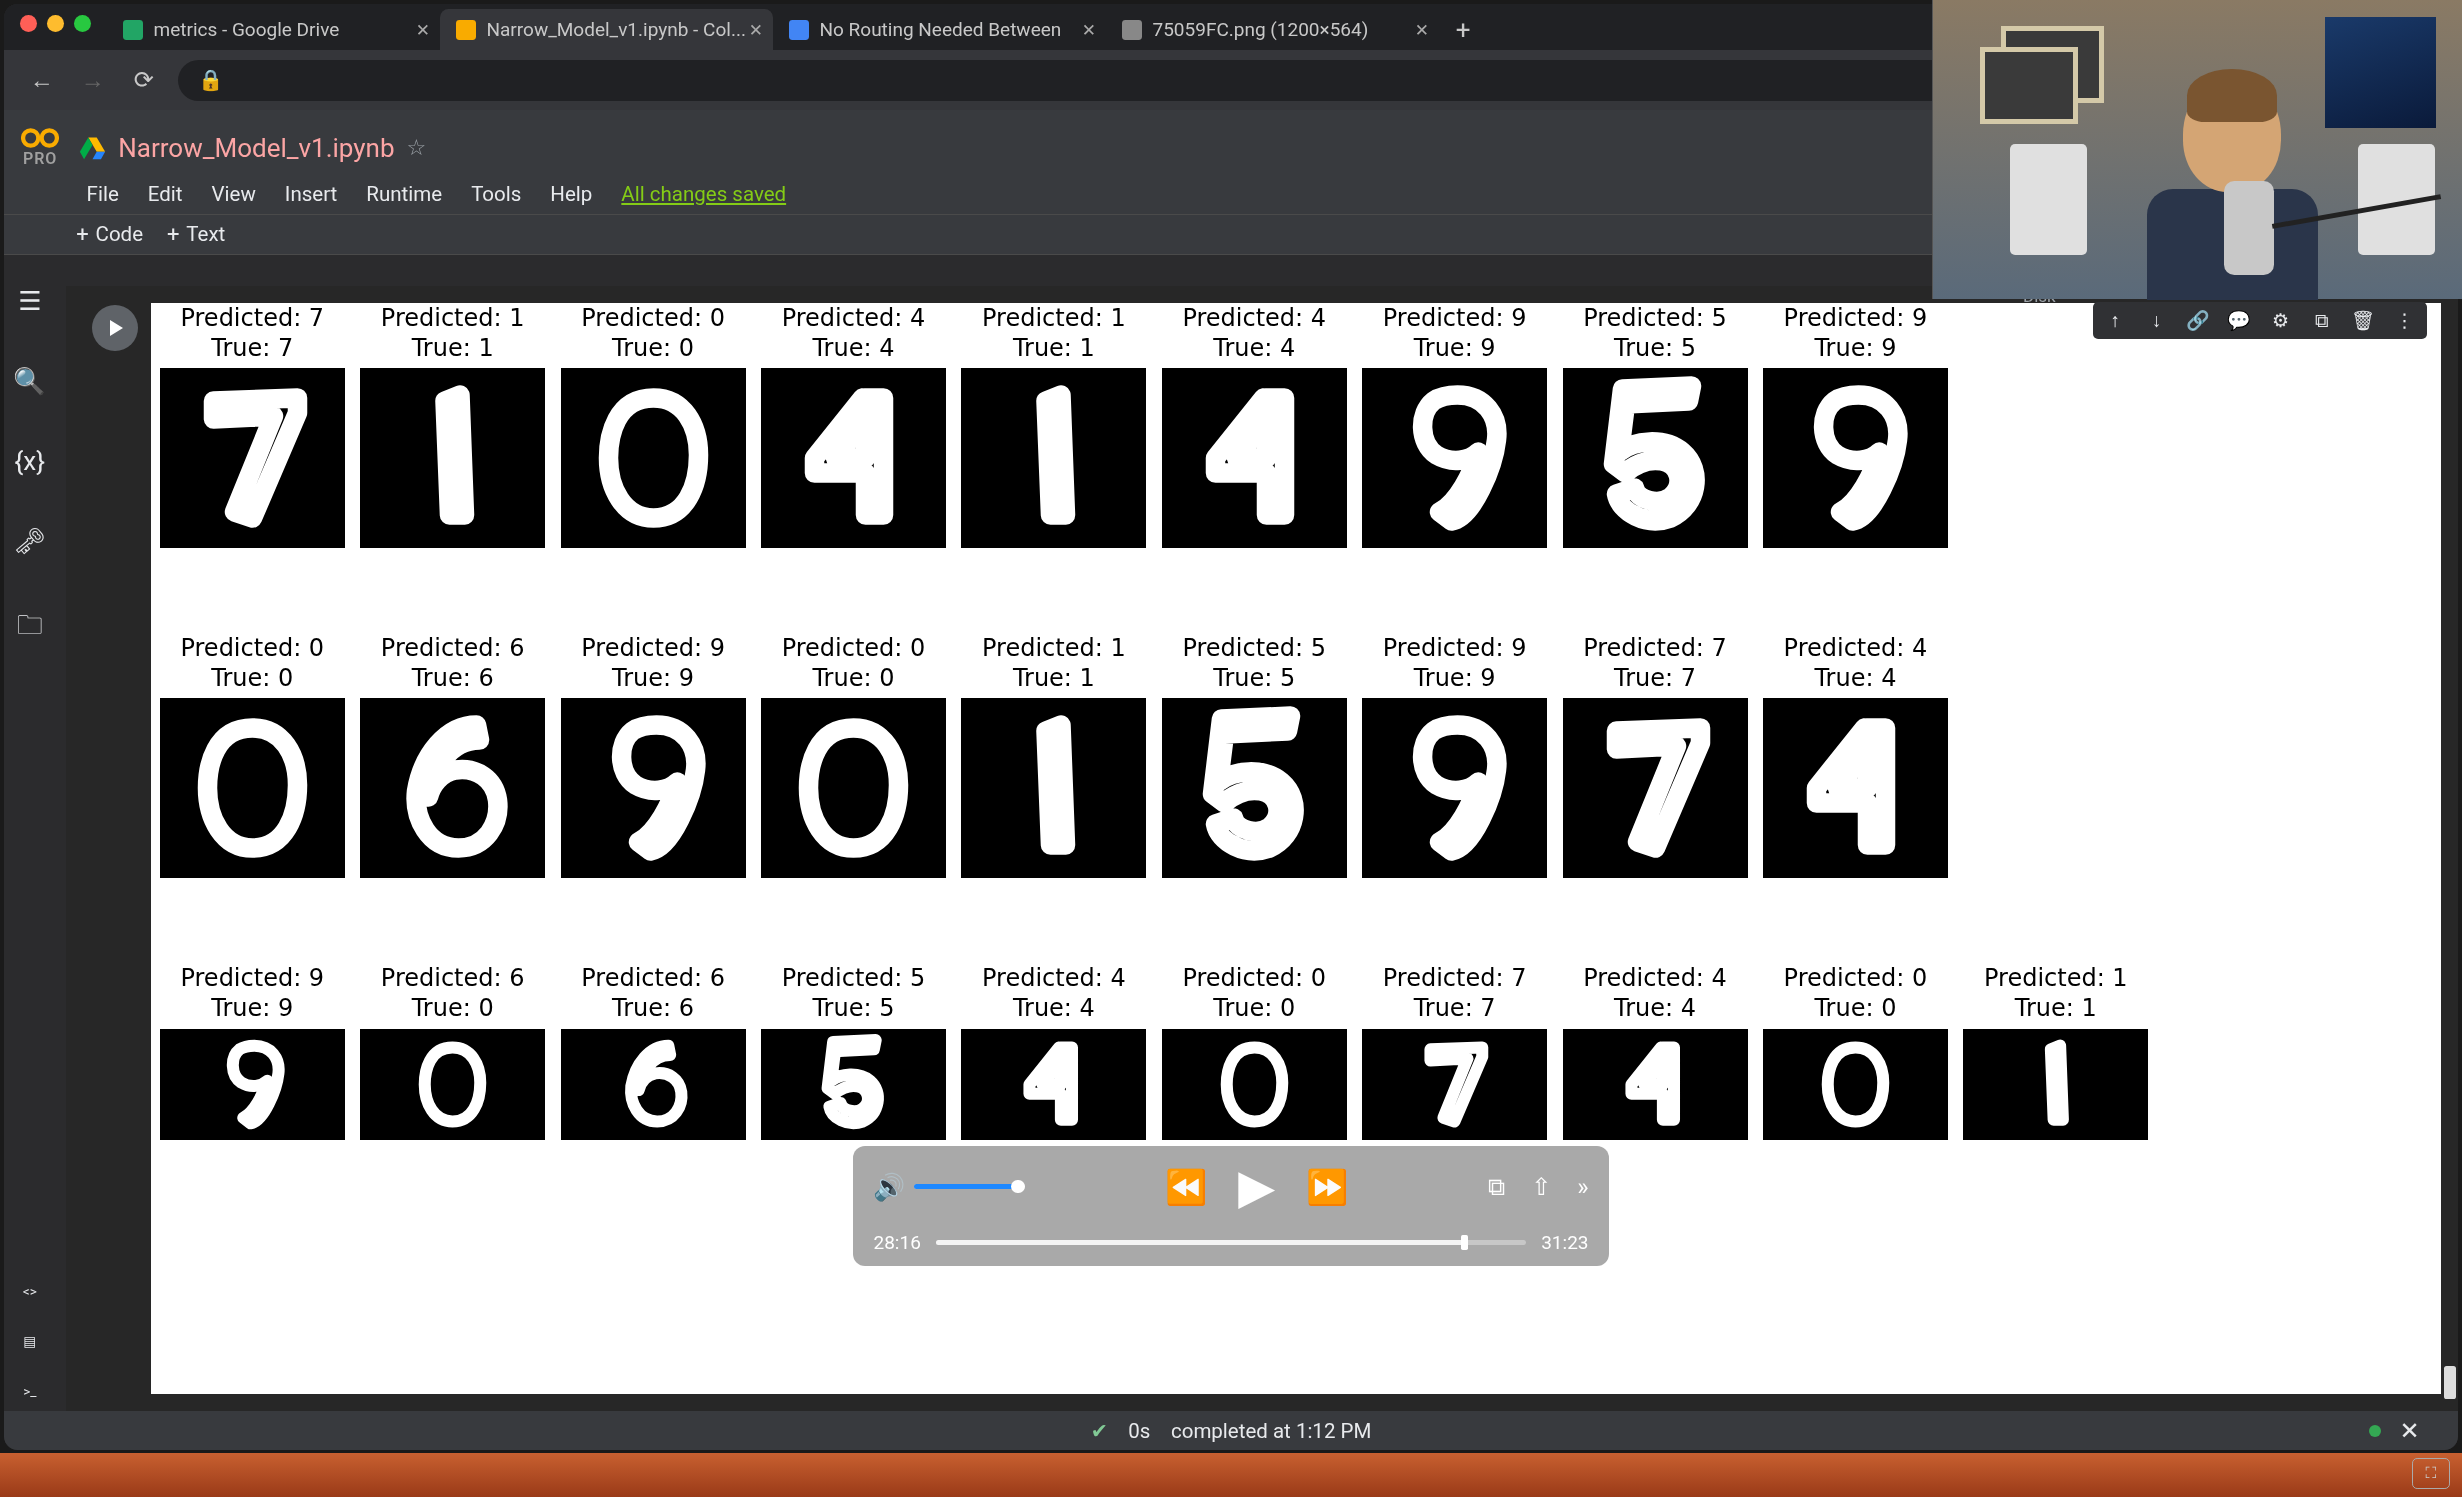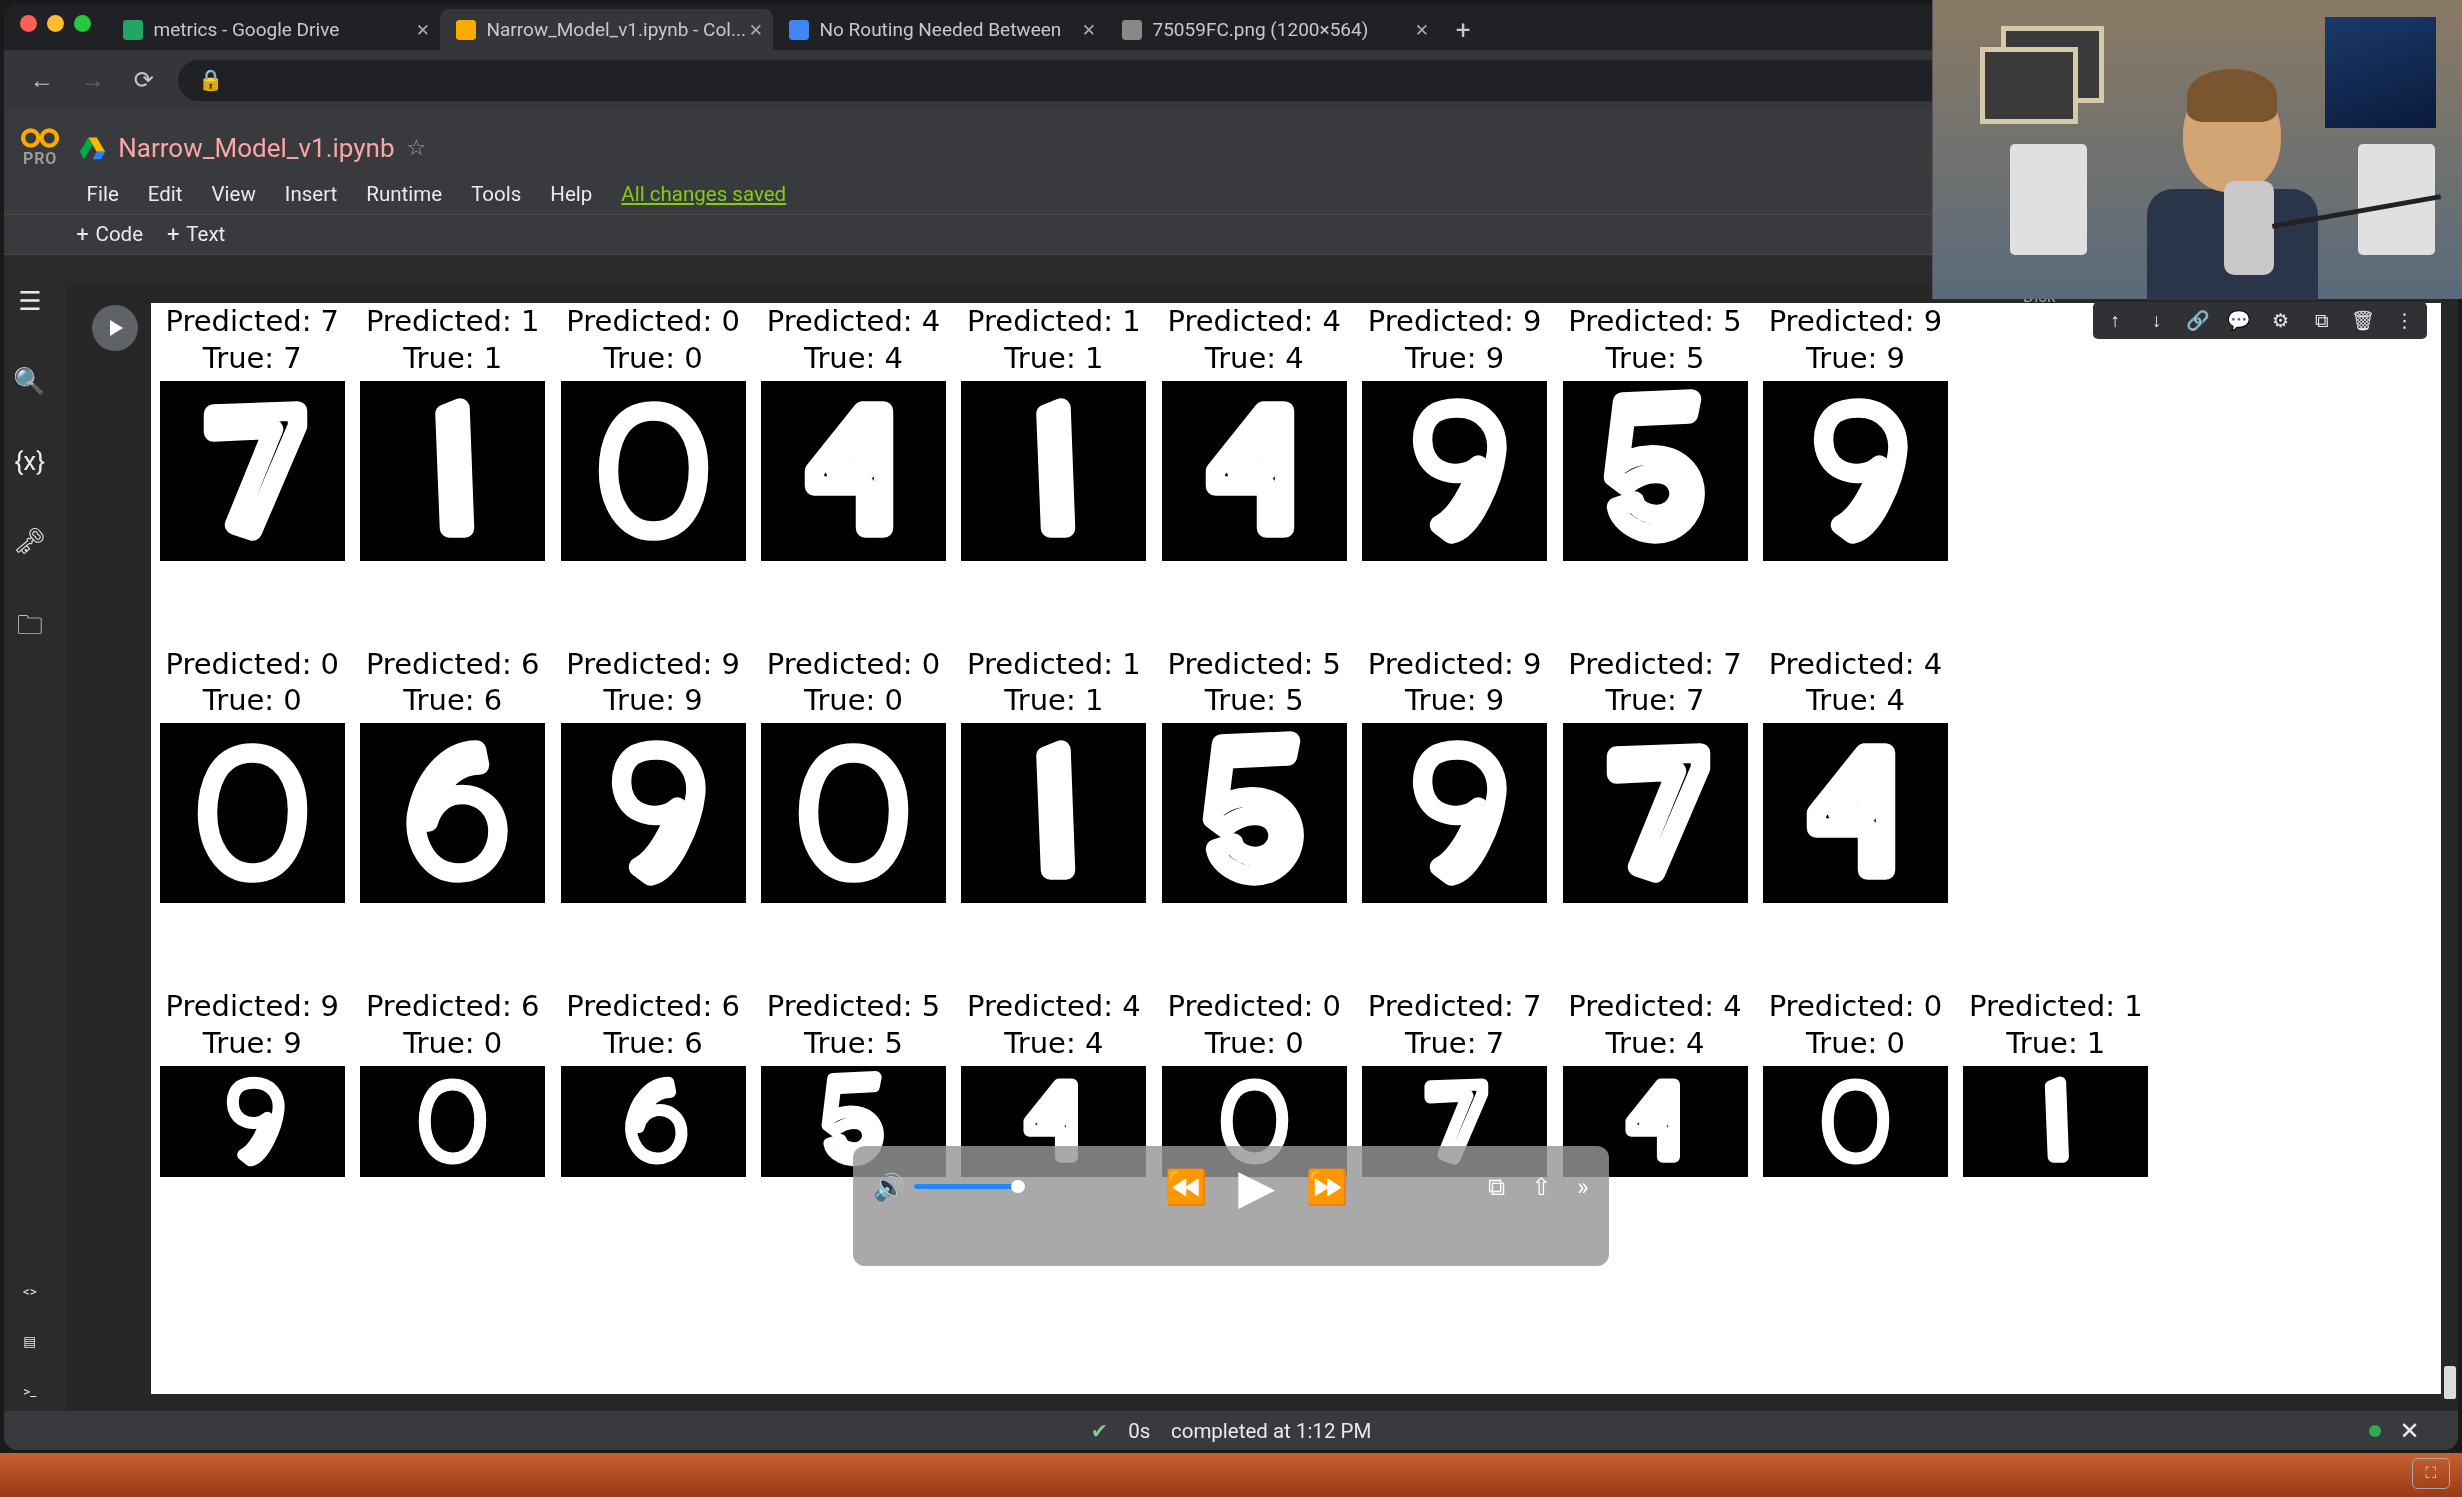--- a/index.html
+++ b/index.html
@@ -58,21 +58,21 @@
 .run-btn{ position:absolute; left:26px; top:19px; width:46px; height:46px; border-radius:50%; background:#5f6368; display:flex; align-items:center; justify-content:center; }
 .run-btn::after{content:""; border-left:13.7px solid #fff; border-top:8.5px solid transparent; border-bottom:8.5px solid transparent; margin-left:3.4px;}
 
 
 .cell-actions{ position:absolute; right:31px; top:15.4px; display:flex; gap:10.3px; background:#303134; padding:3.4px 6.8px; border-radius:5.1px; z-index:5; }
 .cell-actions .ca{ width:31px; height:31px; display:flex; align-items:center; justify-content:center; color:#e8eaed; font-size:19px; }
 
 
 .mrow{ display:flex; gap:15.4px; margin-bottom:85px; }
 .mcell{ width:185px; display:flex; flex-direction:column; align-items:center; }
-.mcap{ font-size:29px; color:#000; text-align:center; line-height:1.25; margin-bottom:5.1px; font-family:"DejaVu Sans",sans-serif; }
+.mcap{ font-size:24px; color:#000; text-align:center; line-height:1.25; margin-bottom:5.1px; font-family:"DejaVu Sans",sans-serif; }
 .mimg{ width:185px; height:180px; background:#000; }
 .mrow.partial .mimg{ height:111px; }
 
 
 .status{ position:absolute; left:0; right:0; bottom:0; height:39px; background:#383a3e; display:flex; align-items:center; justify-content:center; gap:20.5px; color:#e8eaed; font-size:20.5px; }
 .check{ color:#81c995; font-size:20.5px; }
 .status-dot{ position:absolute; right:77px; width:12px; height:12px; border-radius:50%; background:#34a853; }
 .status-x{ position:absolute; right:38px; font-size:24px; color:#e8eaed; }
 
 
@@ -469,20 +469,28 @@
       <span class="pico">⏪</span>
       <span class="pico play-big">▶</span>
       <span class="pico">⏩</span>
     </div>
     <div class="pright">
       <span class="pico" style="font-size:24px">⧉</span>
       <span class="pico" style="font-size:24px">⇧</span>
       <span class="pico" style="font-size:24px">»</span>
     </div>
   </div>
+  <div class="timeline">
+    <span class="time">28:16</span>
+    <div class="track">
+        <div class="track-fill"></div>
+        <div class="track-knob"></div>
+      </div>
+    <span class="time">31:23</span>
+  </div>
 </div>
 
 <div class="cam">
   <div class="cam-bg"></div>
   <div class="cam-frame1"></div>
     <div class="cam-frame2"></div>
   <div class="cam-poster"></div>
   <div class="cam-speaker l"></div>
     <div class="cam-speaker r"></div>
   <div class="cam-person">

